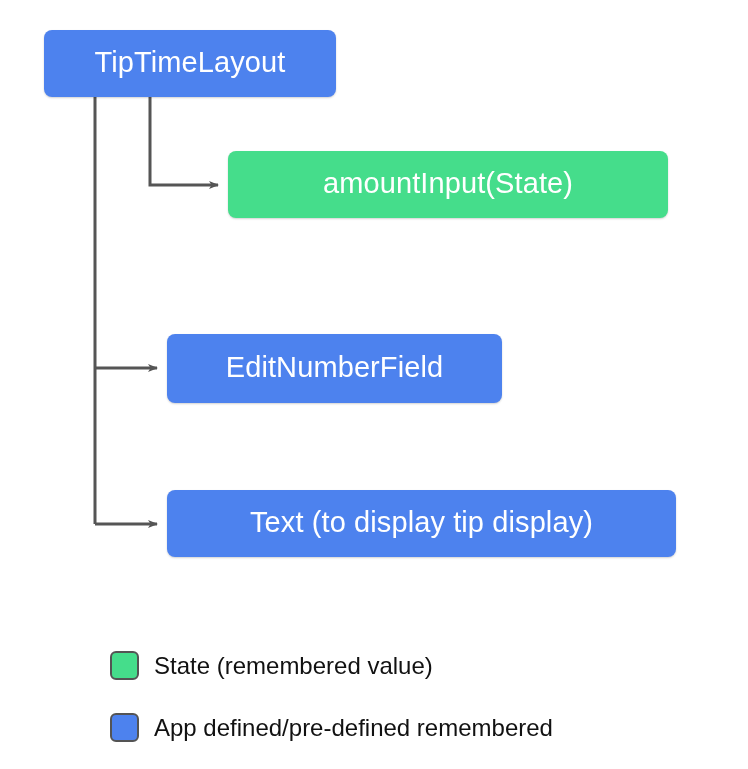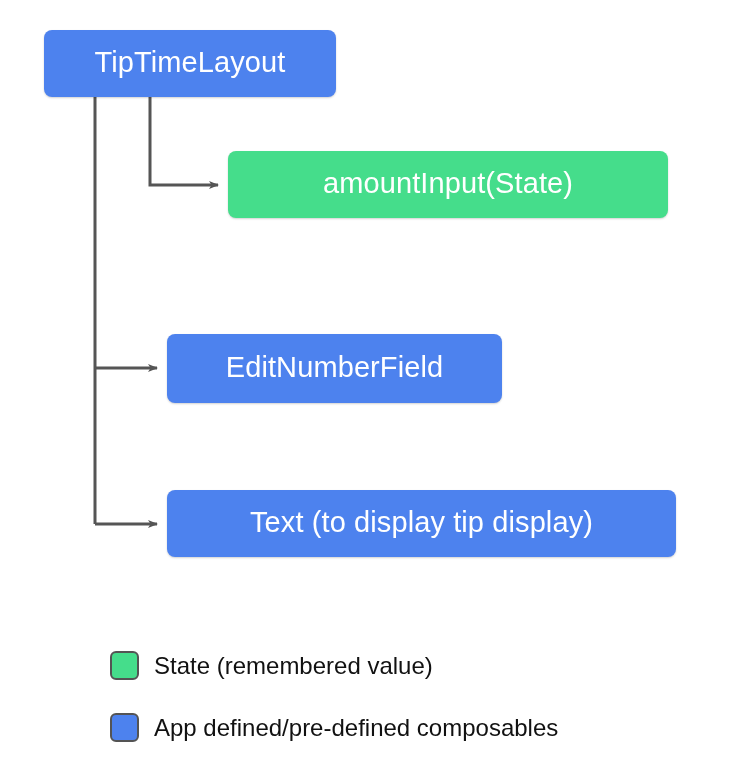--- a/index.html
+++ b/index.html
@@ -156,17 +156,17 @@
     <span class="node-label">Text (to display tip display)</span>
   </div>
 
   <div class="legend">
     <div class="legend-row">
       <span class="legend-swatch" style="background:#45dd8b"></span>
       <span class="legend-text">State (remembered value)</span>
     </div>
     <div class="legend-row">
       <span class="legend-swatch" style="background:#4d82ee"></span>
-      <span class="legend-text">App defined/pre-defined composables</span>
+      <span class="legend-text">App defined/pre-defined remembered</span>
     </div>
   </div>
 
 </div>
 
 </body></html>

